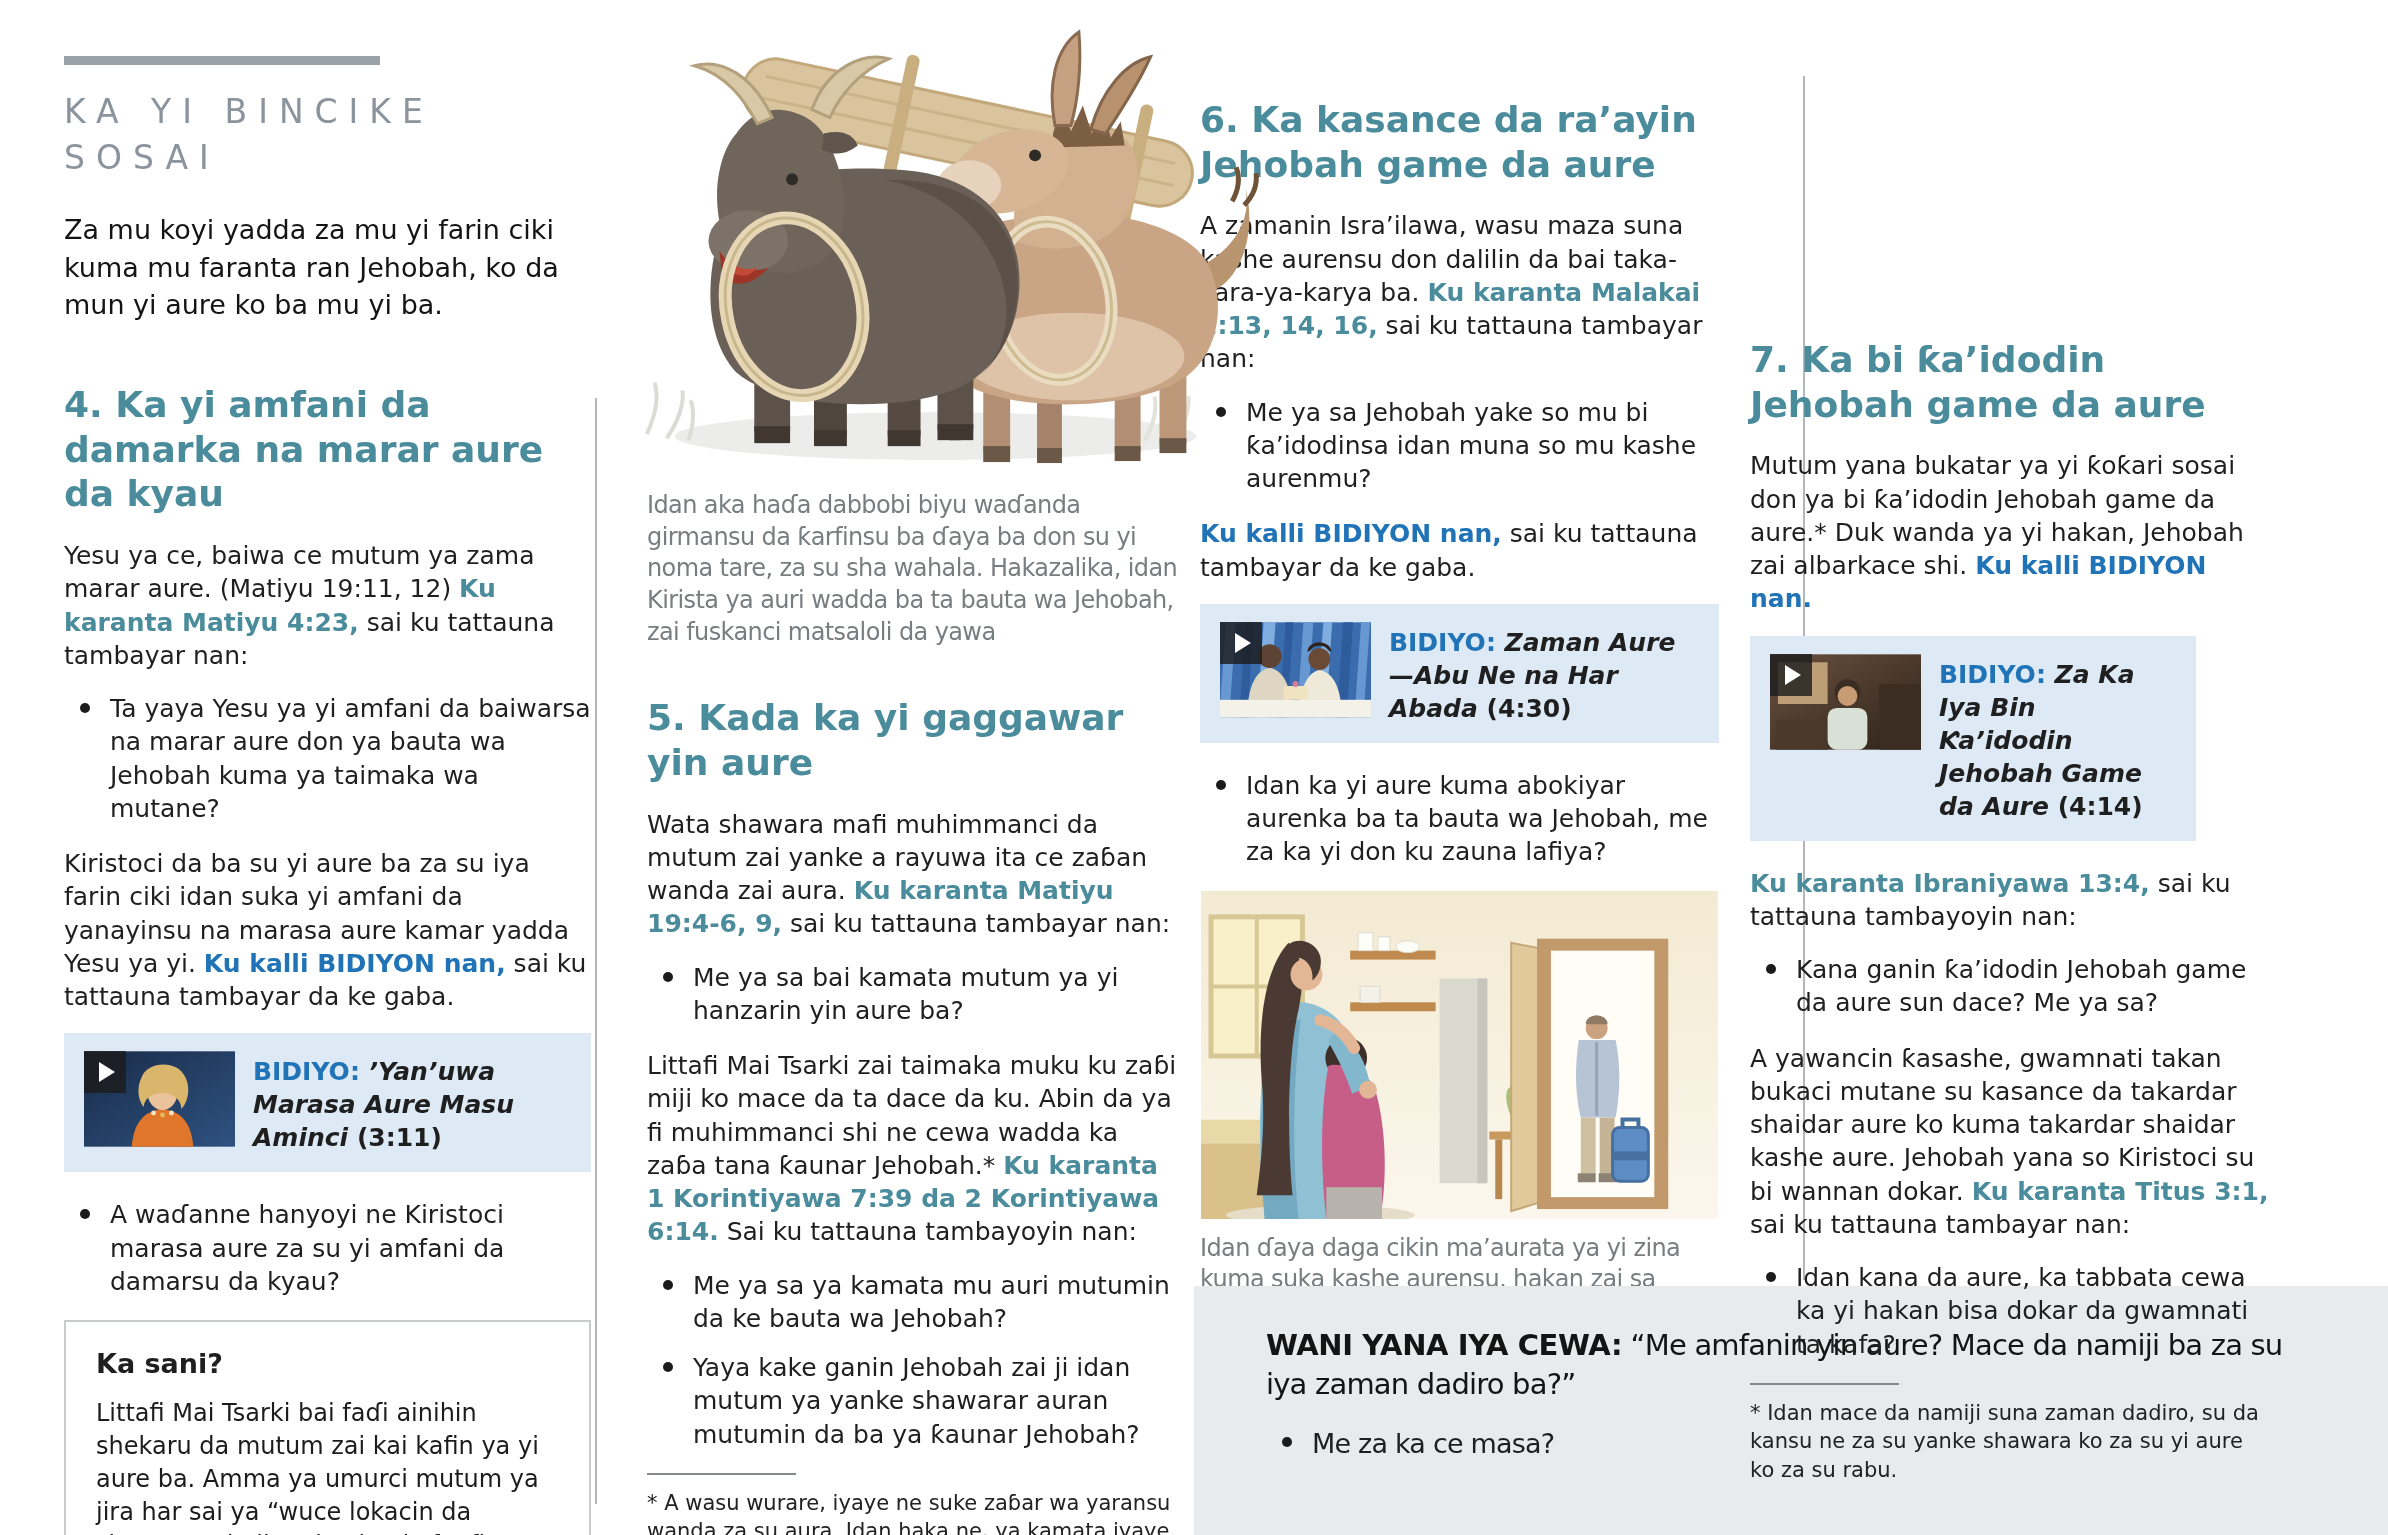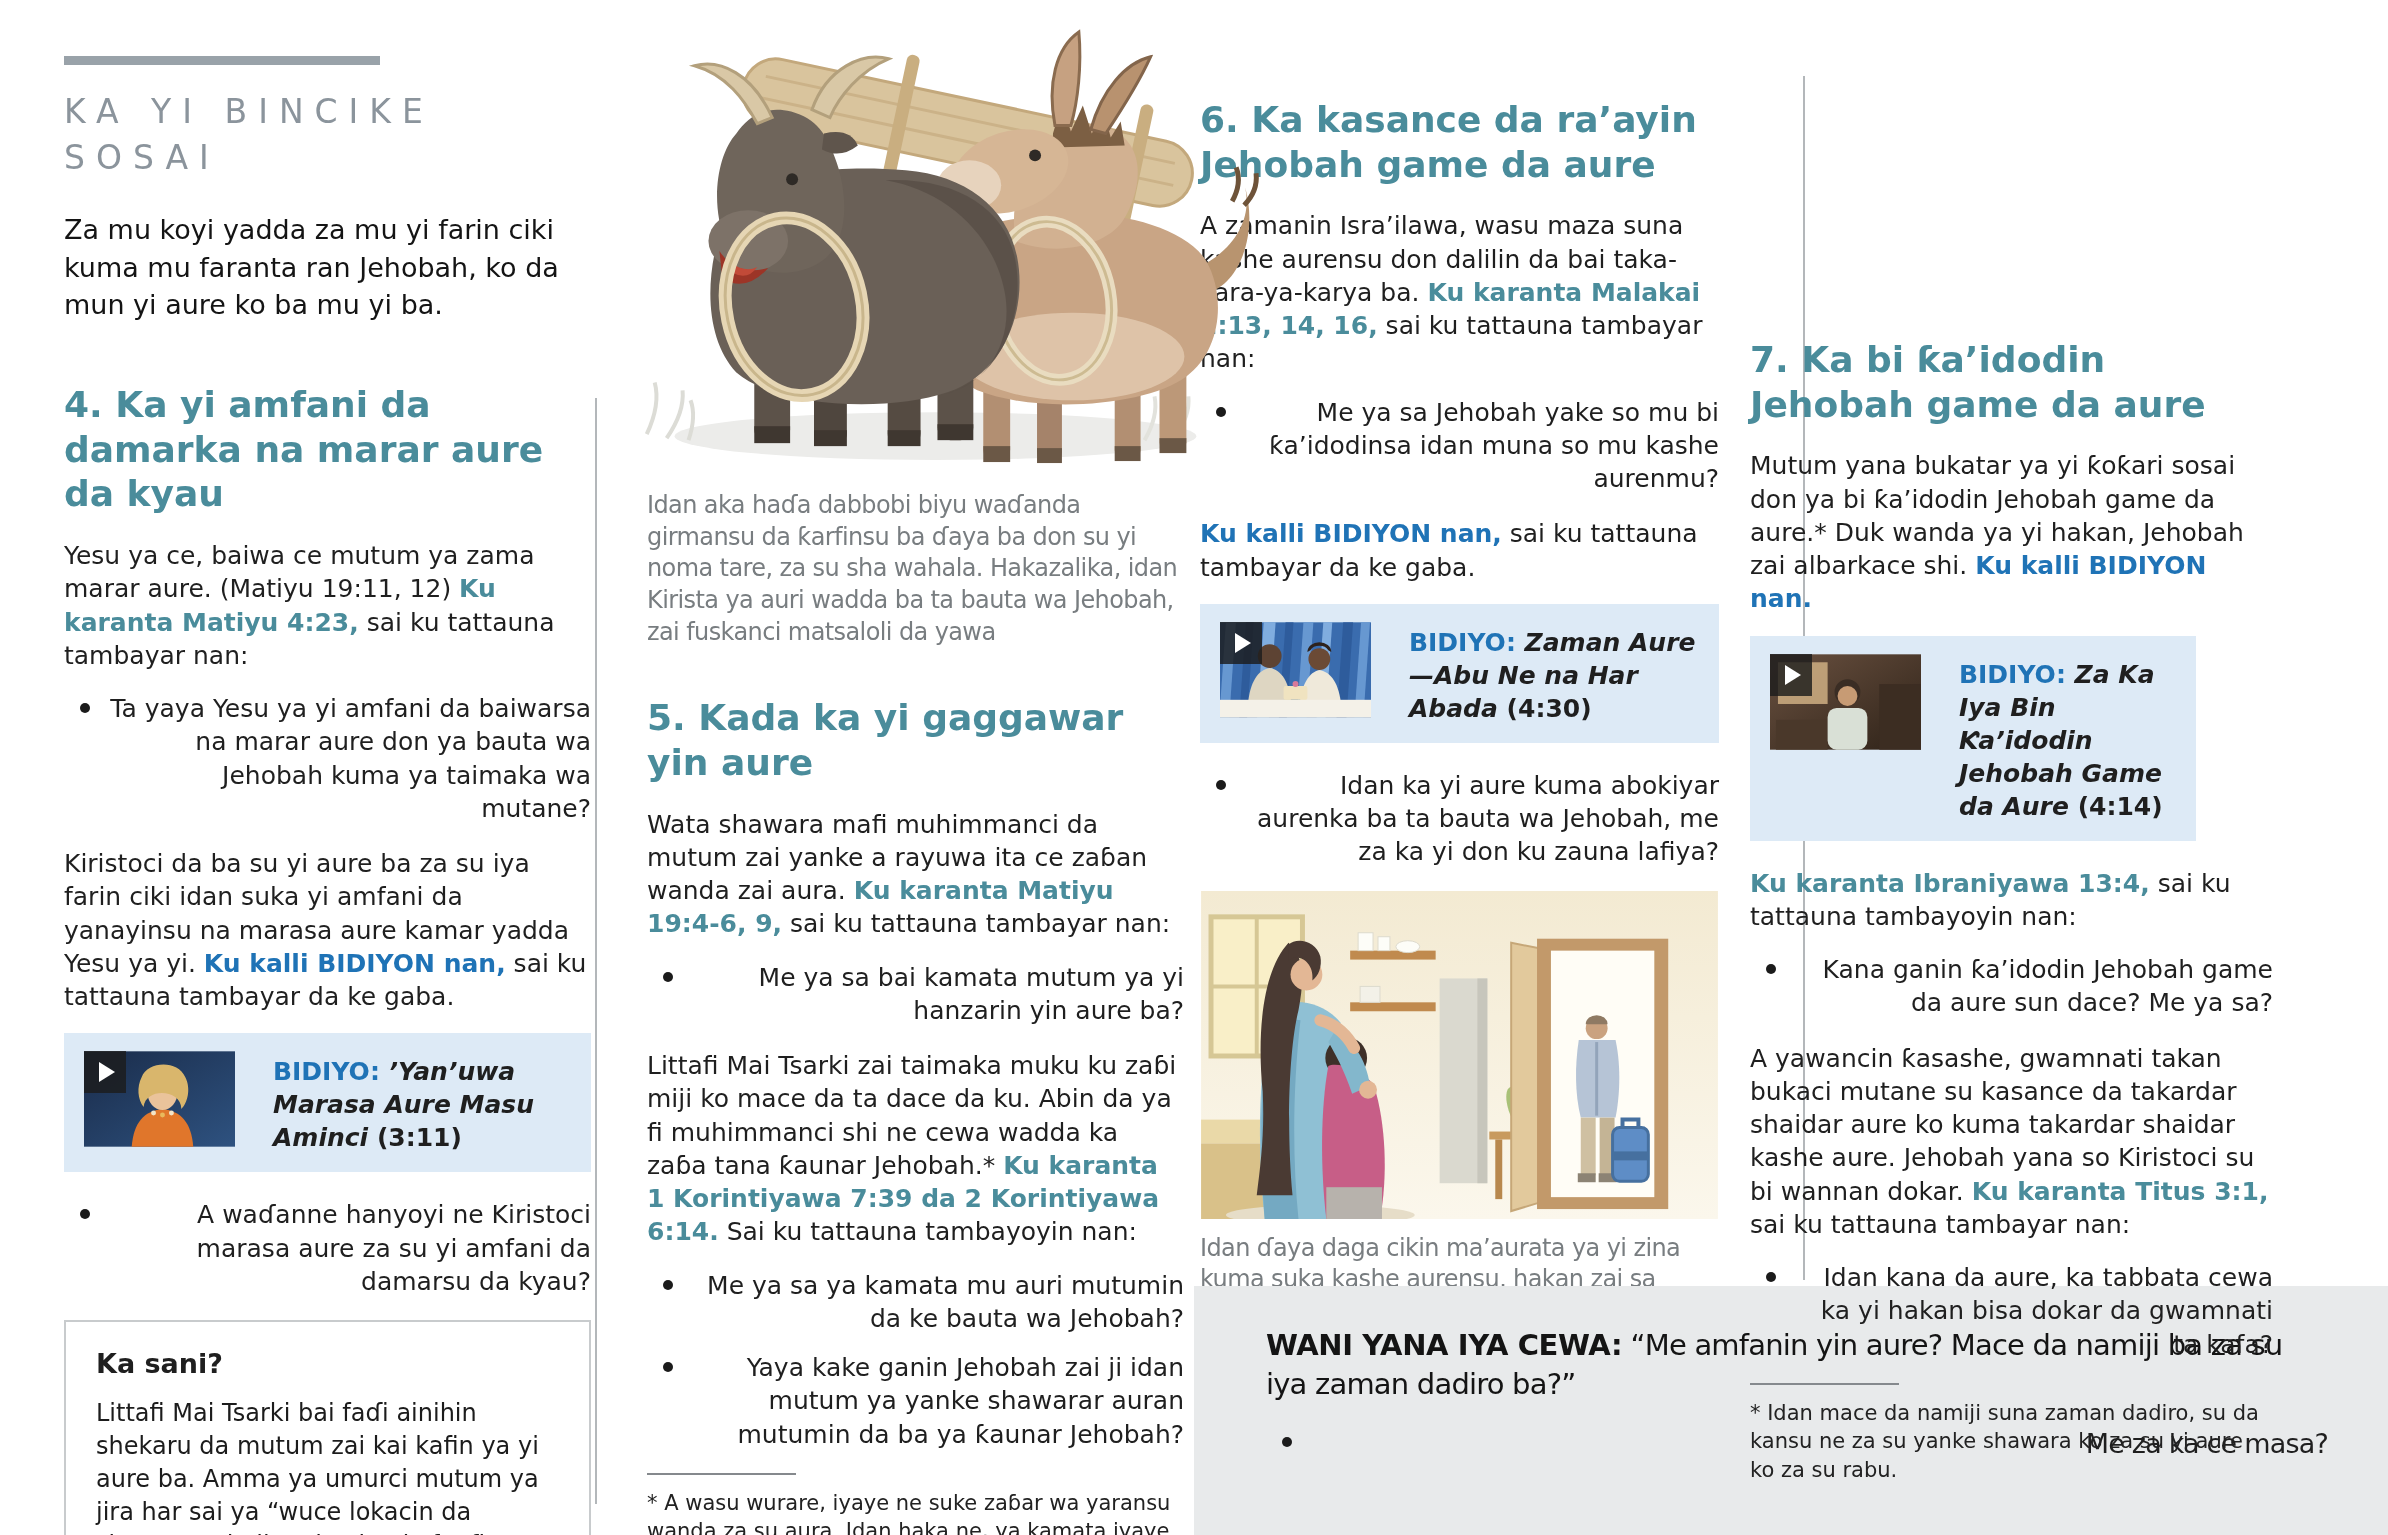--- a/index.html
+++ b/index.html
@@ -10,24 +10,24 @@
   .col2{left:647px;top:490px;width:537px;}
   .col3{left:1200px;top:98px;width:519px;}
   .col4{left:1750px;top:338px;width:523px;z-index:3;}
   .bar{width:316px;height:9px;background:#99a2a9;margin-bottom:24px;}
   .kicker{font-size:33px;font-weight:normal;letter-spacing:11px;line-height:1.4;color:#8b949c;margin-bottom:30px;}
   .intro{font-size:27px;line-height:1.38;color:#141414;margin-bottom:60px;}
   h2.sec{font-size:36px;line-height:1.24;color:#4a8c9b;font-weight:bold;margin:0 0 22px 0;}
   p.body{font-size:25px;line-height:1.33;margin:0 0 20px 0;}
   .ref{color:#4a8c9b;font-weight:bold;}
   .vlink{color:#1f73b6;font-weight:bold;}
-  ul.qs{list-style:none;margin:13px 0 22px 0;padding:0;text-align:right;}
+  ul.qs{list-style:none;margin:13px 0 22px 0;padding:0;}
   ul.qs li{position:relative;padding-left:46px;font-size:25px;line-height:1.33;margin-bottom:16px;}
   ul.qs li::before{content:"";position:absolute;left:16px;top:11px;width:10px;height:10px;border-radius:50%;background:#1b1b1b;}
-  .videobox{display:flex;gap:38px;background:#ddeaf6;padding:18px 20px;margin:6px 0 26px 0;align-items:flex-start;}
+  .videobox{display:flex;gap:18px;background:#ddeaf6;padding:18px 20px;margin:6px 0 26px 0;align-items:flex-start;}
   .thumb{position:relative;width:151px;height:96px;flex:none;overflow:hidden;cursor:pointer;}
   .thumb svg{display:block;width:151px;height:96px;}
   .play{position:absolute;left:0;top:0;width:42px;height:42px;background:rgba(28,28,28,0.82);
         display:flex;align-items:center;justify-content:center;}
   .play::after{content:"";display:block;width:0;height:0;border-left:16px solid #ffffff;
         border-top:10px solid transparent;border-bottom:10px solid transparent;margin-left:4px;}
   .vlabel{font-size:25px;line-height:1.32;font-weight:bold;padding-top:4px;}
   .vtitle{font-style:italic;}
   .kasani{border:2px solid #c8cbcd;background:#ffffff;padding:26px 30px 30px 30px;margin-top:8px;}
   .kasani h3{margin:0 0 18px 0;font-size:27px;}

